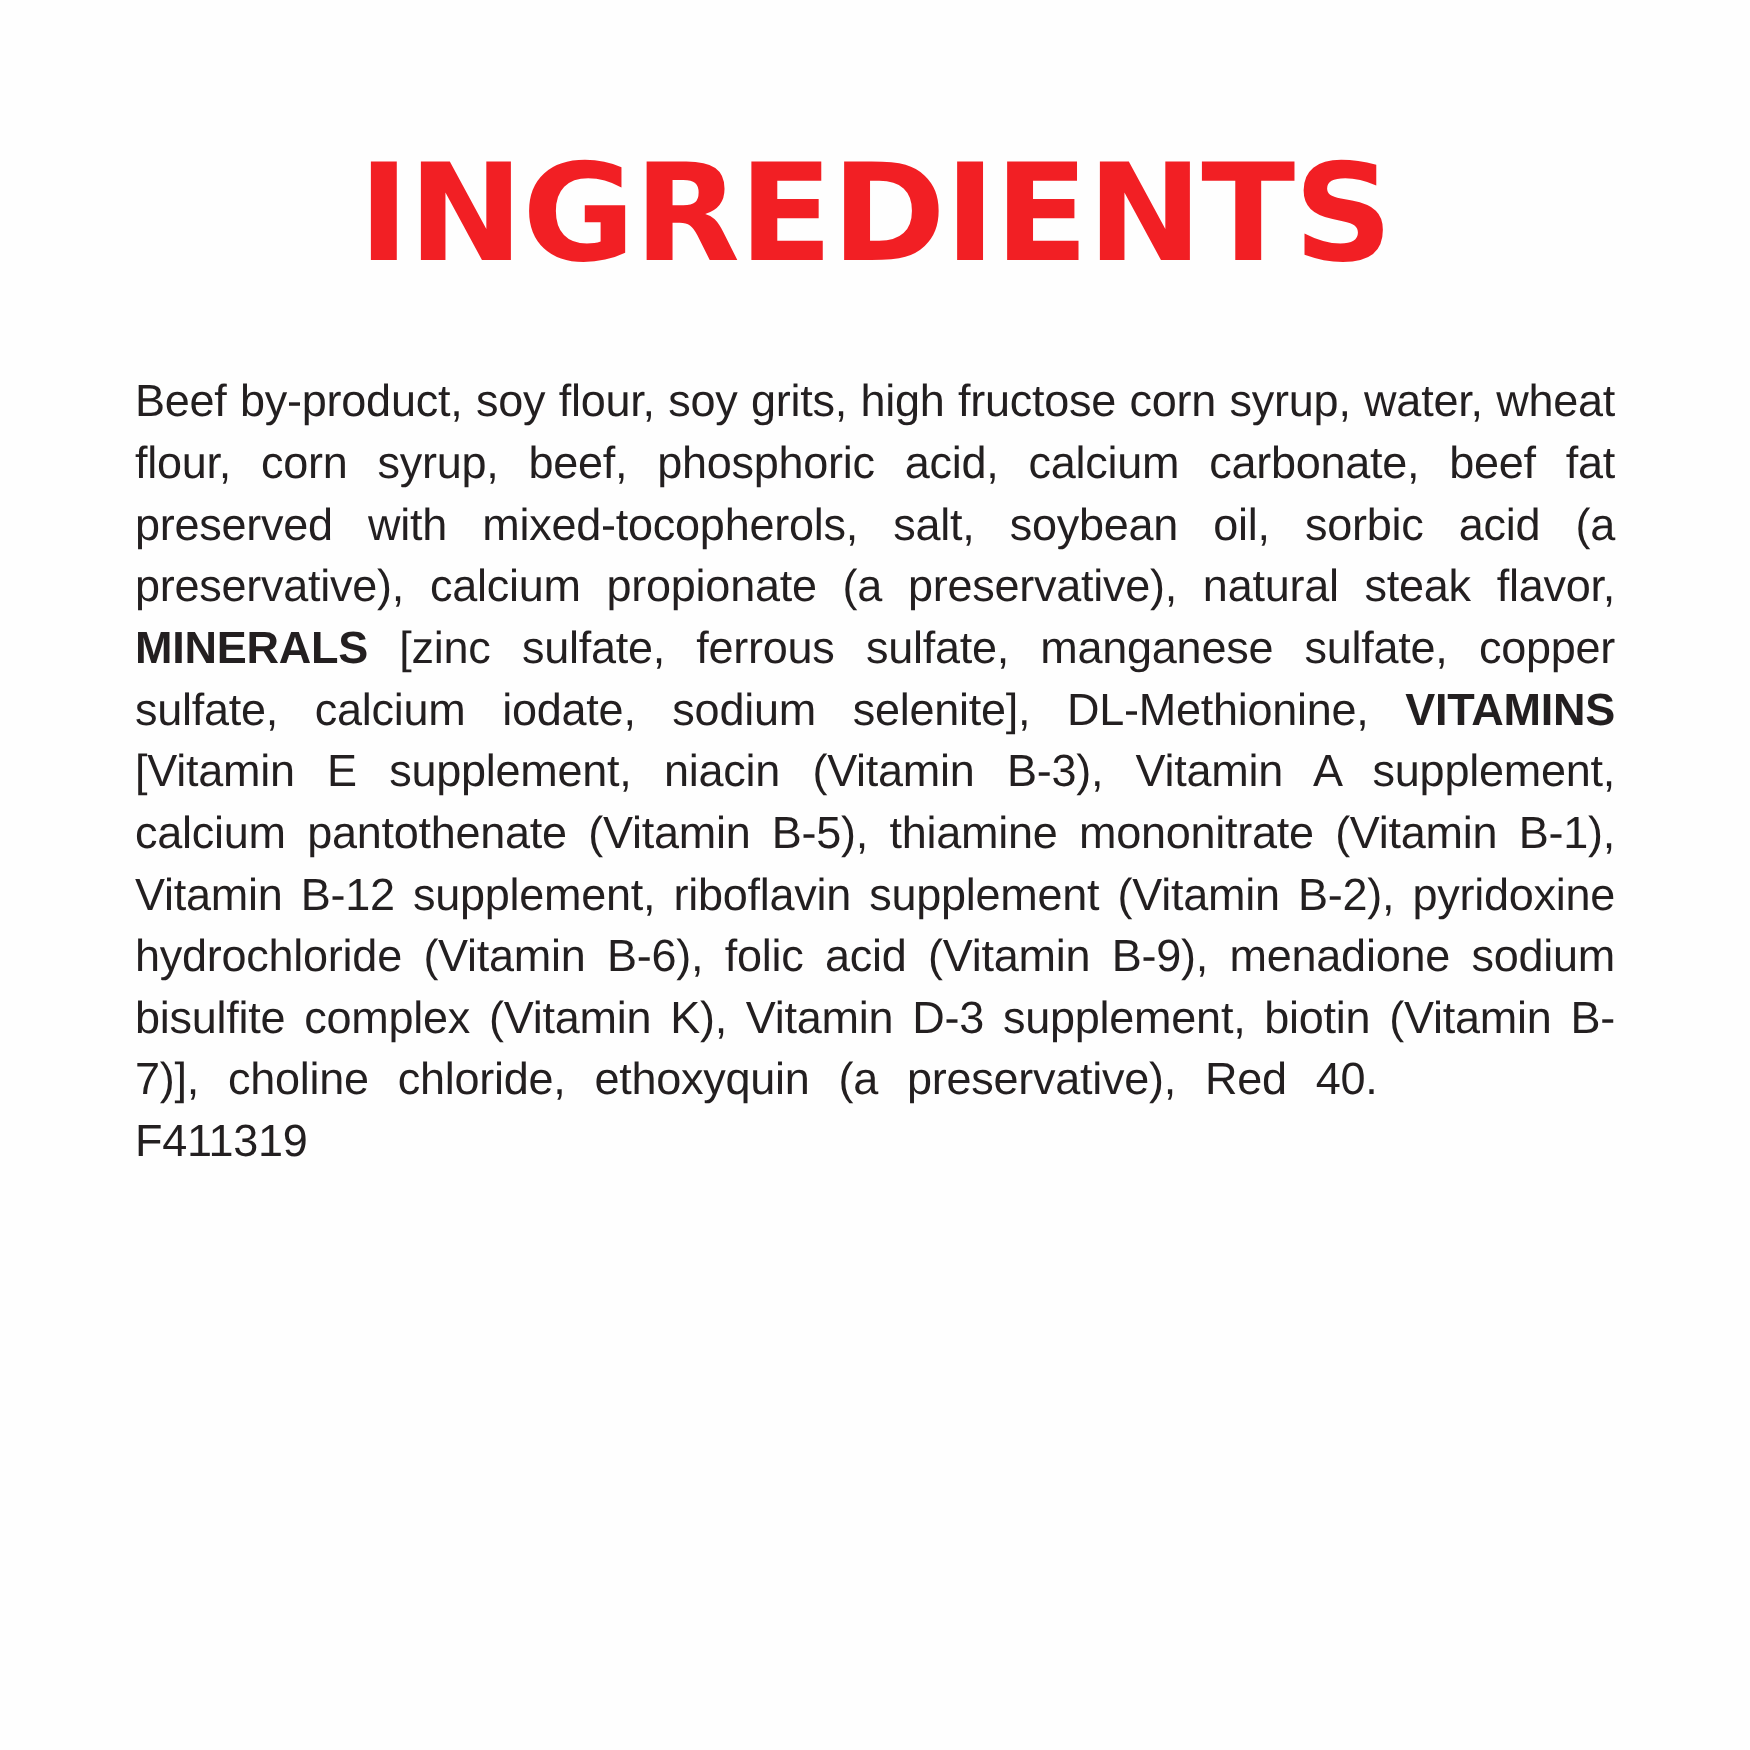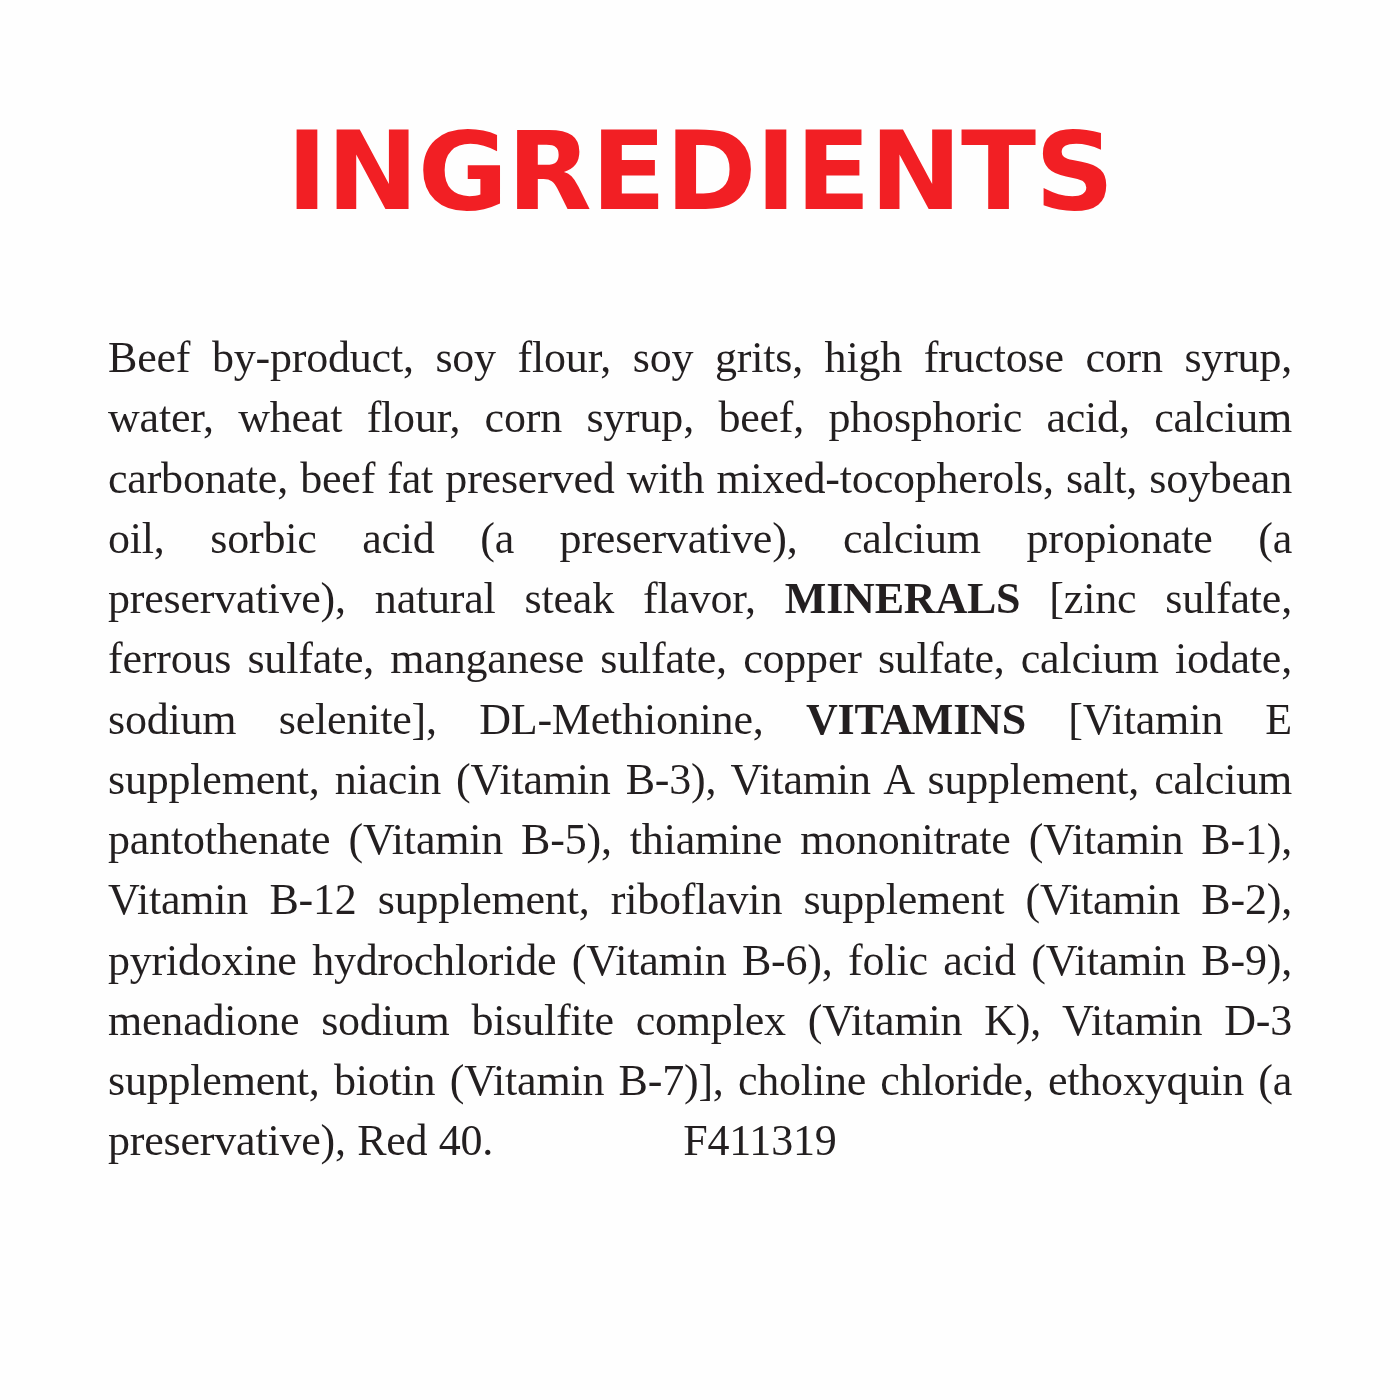--- a/index.html
+++ b/index.html
@@ -13,40 +13,39 @@
     font-family: "DejaVu Sans", sans-serif;
     overflow: hidden;
   }
   .page {
     width: 1400px;
     height: 1400px;
     box-sizing: border-box;
     padding: 118px 108px 40px 108px;
     display: flex;
     flex-direction: column;
-    gap: 32px;
   }
   .title {
     text-align: center;
     color: #f21f24;
     font-family: "DejaVu Sans", sans-serif;
     font-weight: bold;
     font-size: 108px;
     line-height: 1.0;
     letter-spacing: -1px;
     margin: 0 0 70px 0;
     transform: scaleX(1.02);
   }
   .body-text {
-    font-size: 44px;
+    font-size: 36px;
     line-height: 1.37;
     color: #231f20;
     text-align: justify;
     text-justify: inter-word;
-    font-family: Liberation Serif, serif;
+    font-family: Liberation Sans, sans-serif;
     letter-spacing: -0.2px;
     word-spacing: 0.5px;
   }
   .body-text b {
     font-weight: bold;
   }
 </style>
 </head>
 <body style="background: rgb(254, 254, 254);">
 

